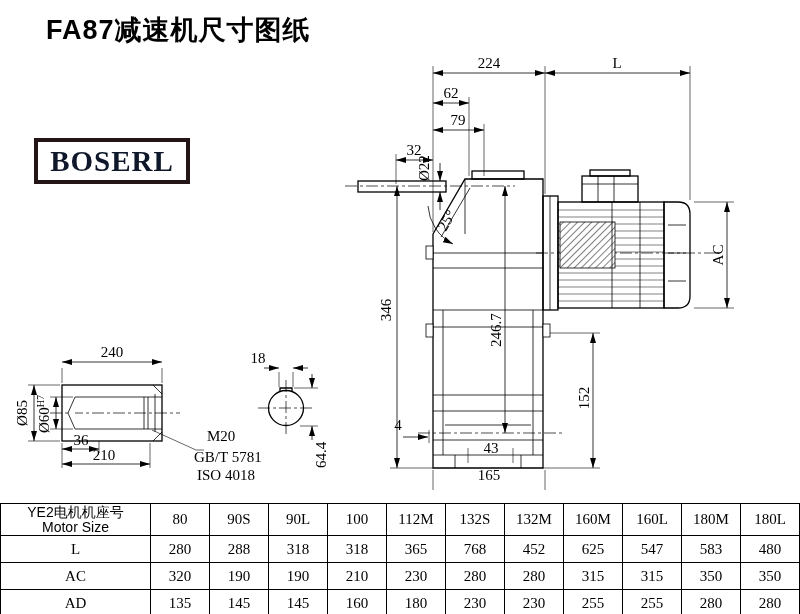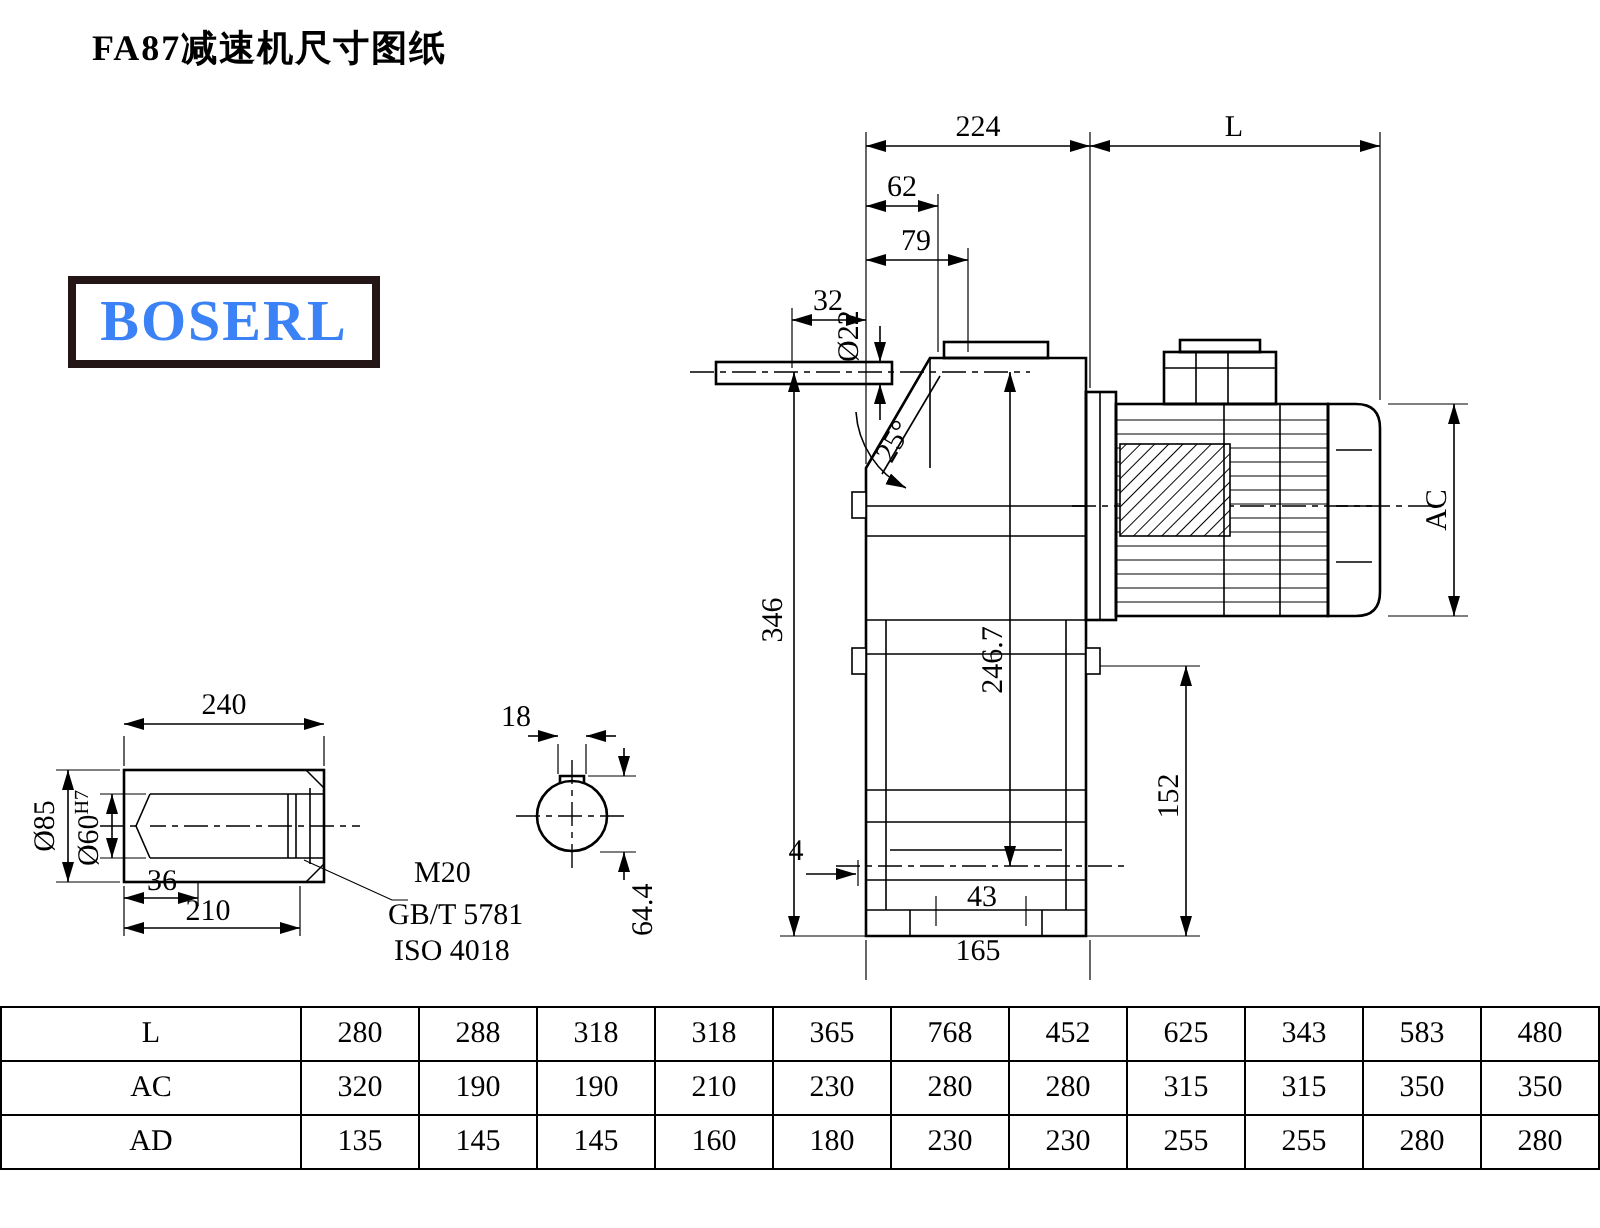--- a/index.html
+++ b/index.html
@@ -1,22 +1,22 @@
 <!DOCTYPE html>
 <html><head>
 <meta charset="utf-8">
 <style>
   html,body{margin:0;padding:0;background:#888;}
   .screen{position:relative;width:800px;height:614px;background:#ffffff;overflow:hidden;
           font-family:"Liberation Sans",sans-serif;}
-  .title{position:absolute;left:46px;top:12px;margin:0;font-size:18px;font-weight:bold;
-         letter-spacing:1px;color:#000;font-family:Liberation Serif, serif;}
+  .title{position:absolute;left:46px;top:12px;margin:0;font-size:27px;font-weight:bold;
+         letter-spacing:1px;color:#000;font-family:Liberation Sans, sans-serif;}
   .logo{position:absolute;left:34px;top:138px;width:148px;height:38px;border:4px solid #241616;
         background:#fff;display:flex;align-items:center;justify-content:center;}
-  .logo span{font-family:"Liberation Serif",serif;font-weight:bold;font-size:29px;color:#3b82f6;
+  .logo span{font-family:"Liberation Serif",serif;font-weight:bold;font-size:29px;color:#0f172a;
              letter-spacing:1px;}
   .drawing{position:absolute;left:0;top:0;}
   .drawing text{font-family:"Liberation Serif",serif;font-size:15px;fill:#000;}
   .dim-table{position:absolute;left:0;top:503px;width:800px;border-collapse:collapse;
              table-layout:fixed;background:#fff;}
   .dim-table th,.dim-table td{border:1px solid #000;text-align:center;vertical-align:middle;
              padding:0;font-weight:normal;font-family:"Liberation Serif",serif;font-size:15px;color:#000;}
   .dim-table .hd{font-family:"Liberation Sans",sans-serif;font-size:14px;line-height:15px;}
   .dim-table tr.r0 th{height:31px;}
   .dim-table tr.rv th,.dim-table tr.rv td{height:26px;}
@@ -221,31 +221,48 @@
         <col class="cn">
         <col class="cn">
       <col class="cn">
         <col class="cn">
         <col class="cn">
         <col class="cn">
         <col class="cn">
         <col class="cn">
     </colgroup>
     <tbody>
+        <tr class="r0">
+      <th class="hd">
+        <div>YE2电机机座号</div>
+        <div>Motor Size</div>
+      </th>
+      <th>80</th>
+      <th>90S</th>
+      <th>90L</th>
+      <th>100</th>
+      <th>112M</th>
+      <th>132S</th>
+      <th>132M</th>
+      <th>160M</th>
+      <th>160L</th>
+      <th>180M</th>
+      <th>180L</th>
+    </tr>
     <tr class="rv">
       <th>L</th>
       <td>280</td>
       <td>288</td>
       <td>318</td>
       <td>318</td>
       <td>365</td>
       <td>768</td>
       <td>452</td>
       <td>625</td>
-      <td>343</td>
+      <td>547</td>
       <td>583</td>
       <td>480</td>
     </tr>
     <tr class="rv">
       <th>AC</th>
       <td>320</td>
       <td>190</td>
       <td>190</td>
       <td>210</td>
       <td>230</td>

